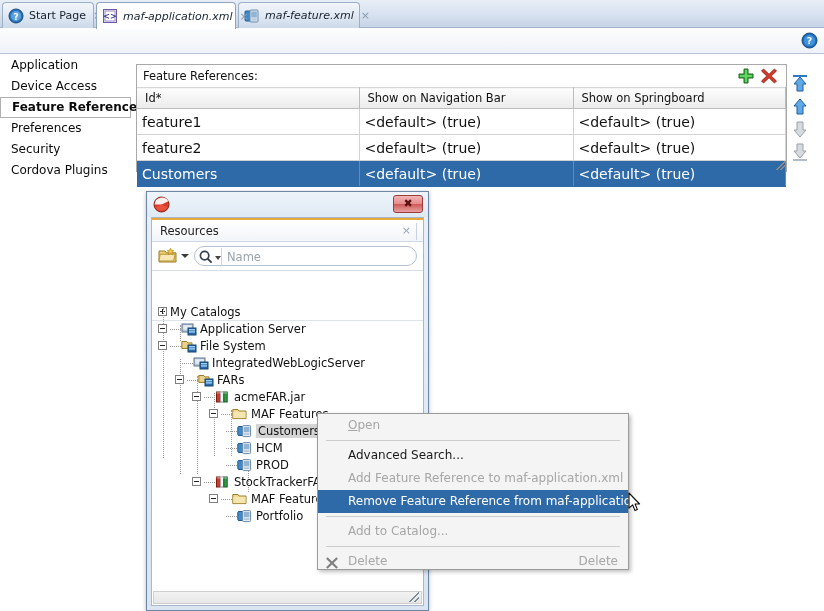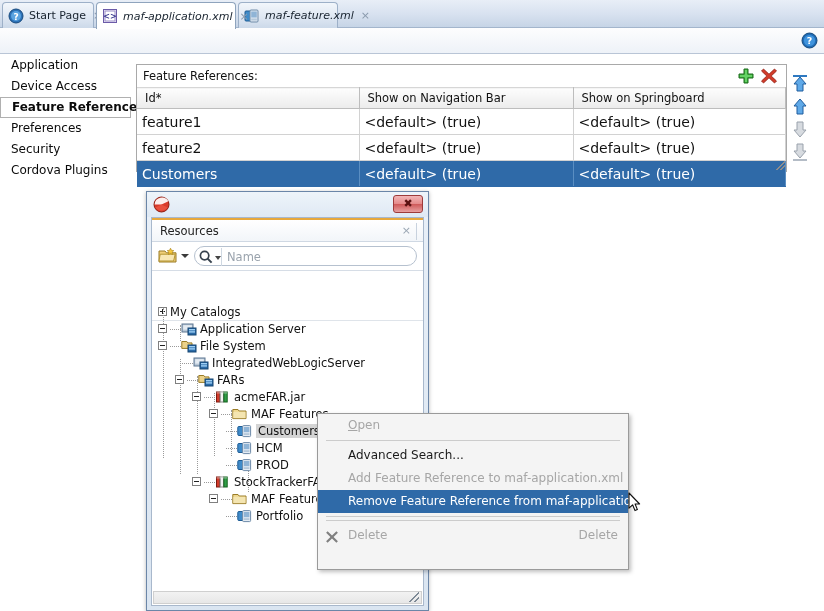--- a/index.html
+++ b/index.html
@@ -230,21 +230,21 @@
         <svg width="16" height="16" viewBox="0 0 16 16">
           <rect x="1.5" y="1.5" width="13" height="13" fill="#f4f1fb" stroke="#6b5ba8"></rect>
           <rect x="3" y="3" width="10" height="10" fill="#ffffff" stroke="#9a8ec7"></rect>
           <text x="8" y="11" font-size="8" font-family="DejaVu Sans" fill="#3a3a8f" text-anchor="middle" font-weight="bold">&lt;&gt;</text>
         </svg>
       </span>
       <span class="tab-label">maf-application.xml</span>
       <span class="tab-close">×</span>
     </div>
 
-    <div class="tab xmltab" id="tab2" style="left:238px;width:100px;">
+    <div class="tab xmltab" id="tab2" style="left:238px;width:122px;">
       <span class="tabicon">
         <svg width="16" height="16" viewBox="0 0 16 16">
           <rect x="1" y="3" width="9" height="10" rx="1" fill="#3f8bc9" stroke="#1f5c94"></rect>
           <rect x="6" y="2" width="8" height="12" rx="1" fill="#dfe8f2" stroke="#6e8ba8"></rect>
           <rect x="7.2" y="3.5" width="5.6" height="6" fill="#8fb4d6"></rect>
           <rect x="7.2" y="10.5" width="5.6" height="2" fill="#b5c8da"></rect>
         </svg>
       </span>
       <span class="tab-label">maf-feature.xml</span>
       <span class="tab-close">×</span>
@@ -559,20 +559,23 @@
 
     <div class="mi disabled">
       <span>Add Feature Reference to maf-application.xml</span>
     </div>
 
     <div class="mi hl">
       <span>Remove Feature Reference from maf-application.xml</span>
     </div>
     <div class="msep"></div>
 
+    <div class="mi disabled">
+      <span>Add to Catalog...</span>
+    </div>
     <div class="msep"></div>
 
     <div class="mi disabled">
       <span class="micon">
         <svg width="14" height="14" viewBox="0 0 14 14">
           <path d="M2.6 1.2 L7 5.4 L11.4 1.2 L12.9 2.7 L8.6 7 L12.9 11.3 L11.4 12.8 L7 8.6 L2.6 12.8 L1.1 11.3 L5.4 7 L1.1 2.7 Z" fill="#808080"></path>
         </svg>
       </span>
       <span>Delete</span>
       <span class="shortcut">Delete</span>

